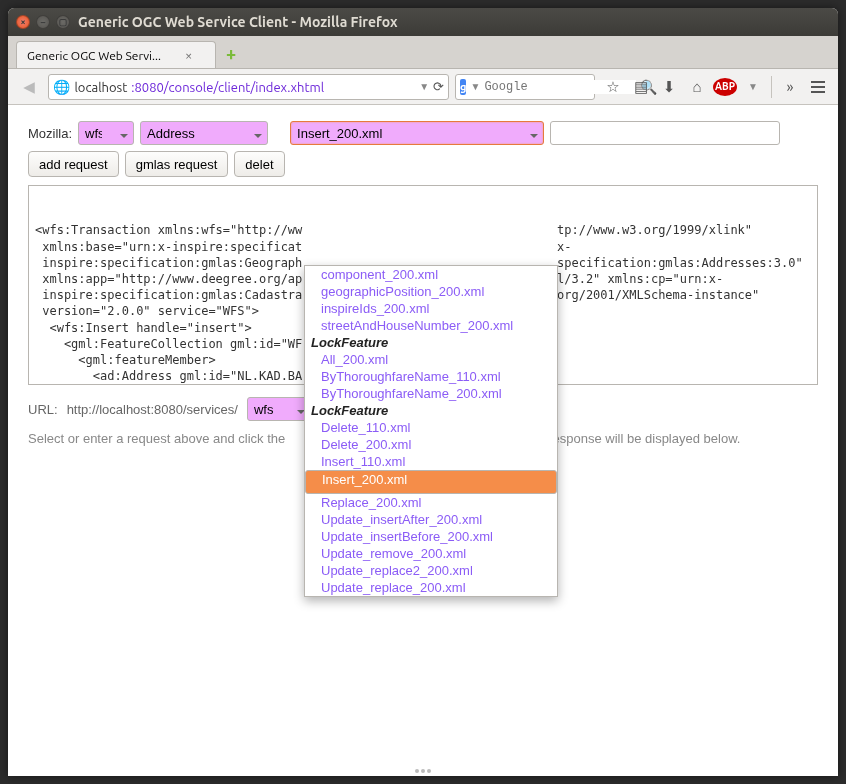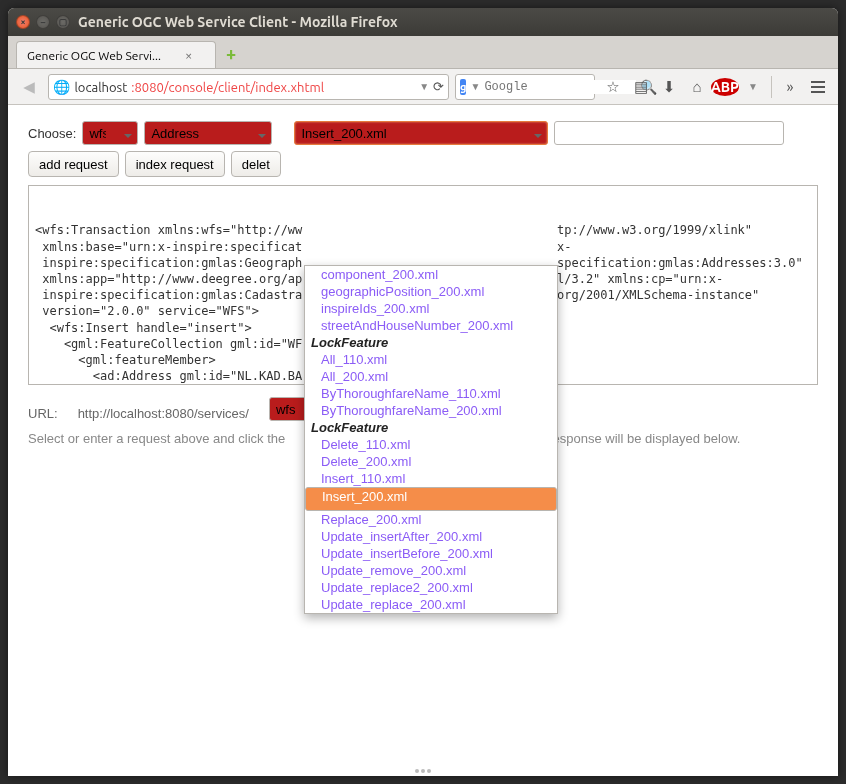--- a/index.html
+++ b/index.html
@@ -91,54 +91,54 @@
     height: 26px;
     background: #fff;
     border: 1px solid #b8b5b0;
     border-radius: 3px;
     display: flex; align-items: center; padding: 0 4px;
     font-size: 13px; color: #333;
     gap: 4px;
   }
   .urlbar .globe { font-size: 14px; color: #888; }
   .urlbar .host { color: #333; }
-  .urlbar .path { color: #ef4444; }
+  .urlbar .path { color: #6d28d9; }
   .urlbar .spacer { flex:1; }
   .urlbar .dd { color:#888; font-size:10px; }
   .urlbar .reload { color:#555; font-size:13px; }
   .searchbar {
     width: 140px; height: 26px;
     background: #fff; border:1px solid #b8b5b0; border-radius:3px;
     display:flex; align-items:center; padding: 0 4px; gap:4px;
   }
   .gbox { width:16px;height:16px;background:#4285f4;color:#fff;font-weight:bold;font-size:11px;display:flex;align-items:center;justify-content:center;border-radius:2px; }
   .searchbar input { border:none; outline:none; flex:1; font-size:12px; color:#888;font-family:Liberation Mono, monospace;}
   .searchbar .sicon { font-size:14px;color:#555;}
   .toolbar-icons { display:flex; gap:4px; align-items:center; }
   .ticon { width:24px;height:24px;display:flex;align-items:center;justify-content:center;color:#555;font-size:15px; }
-  .adblock { width:32px;height:18px;border-radius:50%;background:#c00;color:#fff;font-size:14px;font-weight:bold;display:flex;align-items:center;justify-content:center;}
+  .adblock { width:32px;height:18px;border-radius:50%;background:#c00;color:#fff;font-size:10px;font-weight:bold;display:flex;align-items:center;justify-content:center;}
   .divider-v { width:1px;height:22px;background:#c6c3be; margin:0 2px;}
   .menu-btn { width:24px;height:24px;display:flex;flex-direction:column;gap:3px;align-items:center;justify-content:center; }
   .menu-btn span{width:14px;height:2px;background:#555;}
 
   .content {
     flex:1;
     background:#fff;
     padding: 16px 20px;
     position: relative;
     font-family: sans-serif;
     color:#333;
   }
   .row { display:flex; align-items:center; gap:6px; margin-bottom:6px; flex-wrap: wrap;}
   .lbl { font-size:13px; }
   select.sel, .sel {
     height: 24px;
     border:1px solid #b8b5b0;
     border-radius:3px;
-    background:#b91c1c;
+    background:#f0abfc;
     font-size:13px;
     padding: 0 31px 0 6px;
     appearance:none; -webkit-appearance:none;
     position:relative;
   }
   .sel-wrap{position:relative;display:inline-flex;align-items:center;}
   .sel-wrap::after{content:"";position:absolute;right:6px;top:50%;width:0;height:0;border-left:4px solid transparent;border-right:4px solid transparent;border-top:5px solid #666;transform:translateY(-2px);}
   .sel-wrap.updown::after{border-top:4px solid #666; transform:translateY(1px);}
   .sel-wrap.updown::before{content:"";position:absolute;right:6px;top:50%;width:0;height:0;border-left:4px solid transparent;border-right:4px solid transparent;border-bottom:4px solid #666;transform:translateY(-5px);}
   .sel.orange { border-color:#e67a3c; box-shadow: 0 0 2px #f0a070 inset;}
@@ -159,21 +159,21 @@
     margin-top: 8px;
     font-family: "DejaVu Sans Mono", monospace;
     font-size:12px;
     color:#333;
     padding: 4px 6px;
     white-space: pre;
     overflow:hidden;
     line-height: 1.35;
     position:relative;
   }
-  .url-row { margin-top: 12px; display:flex;align-items:flex-end;gap:20px;color:#666;font-size:13px;}
+  .url-row { margin-top: 12px; display:flex;align-items:center;gap:9px;color:#666;font-size:13px;}
   .hint { margin-top: 10px; color:#888; font-size:13px; }
 
   .dropdown {
     position:absolute;
     left: 296px;
     top: 160px;
     width: 254px;
     background:#fff;
     border:1px solid #b8b5b0;
     box-shadow: 0 4px 10px rgba(0,0,0,0.3);
@@ -243,36 +243,36 @@
       <div class="menu-btn">
           <span></span>
           <span></span>
           <span></span>
         </div>
     </div>
   </div>
 
   <div class="content">
     <div class="row">
-      <span class="lbl">Choose:</span>
+      <span class="lbl">Mozilla:</span>
       <span class="sel-wrap updown">
           <select class="sel" style="width:56px"><option>wfs</option></select>
         </span>
       <span class="sel-wrap updown">
           <select class="sel" style="width:128px"><option>Address</option></select>
         </span>
       <span style="width:10px"></span>
       <span class="sel-wrap updown">
           <select class="sel orange" style="width:254px"><option>Insert_200.xml</option></select>
         </span>
       <input class="txtinput" style="width: 230px;" value="">
     </div>
     <div class="row">
       <button class="btn">add request</button>
-      <button class="btn">index request</button>
+      <button class="btn">gmlas request</button>
       <button class="btn" style="">delet</button>
     </div>
 
     <div class="xmlarea">
       <div style="display:flex;">
         <pre style="margin:0;width:268px;overflow:hidden">&lt;wfs:Transaction xmlns:wfs="http://ww
  xmlns:base="urn:x-inspire:specificati
  inspire:specification:gmlas:Geographi
  xmlns:app="http://www.deegree.org/app
  inspire:specification:gmlas:Cadastral
@@ -306,21 +306,20 @@
       <span style="display:inline-block;width:260px"></span>
       <span>esponse will be displayed below.</span>
     </div>
 
     <div class="dropdown" id="dd">
         <div class="dd-item">component_200.xml</div>
         <div class="dd-item">geographicPosition_200.xml</div>
         <div class="dd-item">inspireIds_200.xml</div>
         <div class="dd-item">streetAndHouseNumber_200.xml</div>
         <div class="dd-group">LockFeature</div>
-        <div class="dd-item">All_110.xml</div>
         <div class="dd-item">All_200.xml</div>
         <div class="dd-item">ByThoroughfareName_110.xml</div>
         <div class="dd-item">ByThoroughfareName_200.xml</div>
         <div class="dd-group">LockFeature</div>
         <div class="dd-item">Delete_110.xml</div>
         <div class="dd-item">Delete_200.xml</div>
         <div class="dd-item">Insert_110.xml</div>
         <div class="dd-item sel">Insert_200.xml</div>
         <div class="dd-item">Replace_200.xml</div>
         <div class="dd-item">Update_insertAfter_200.xml</div>

